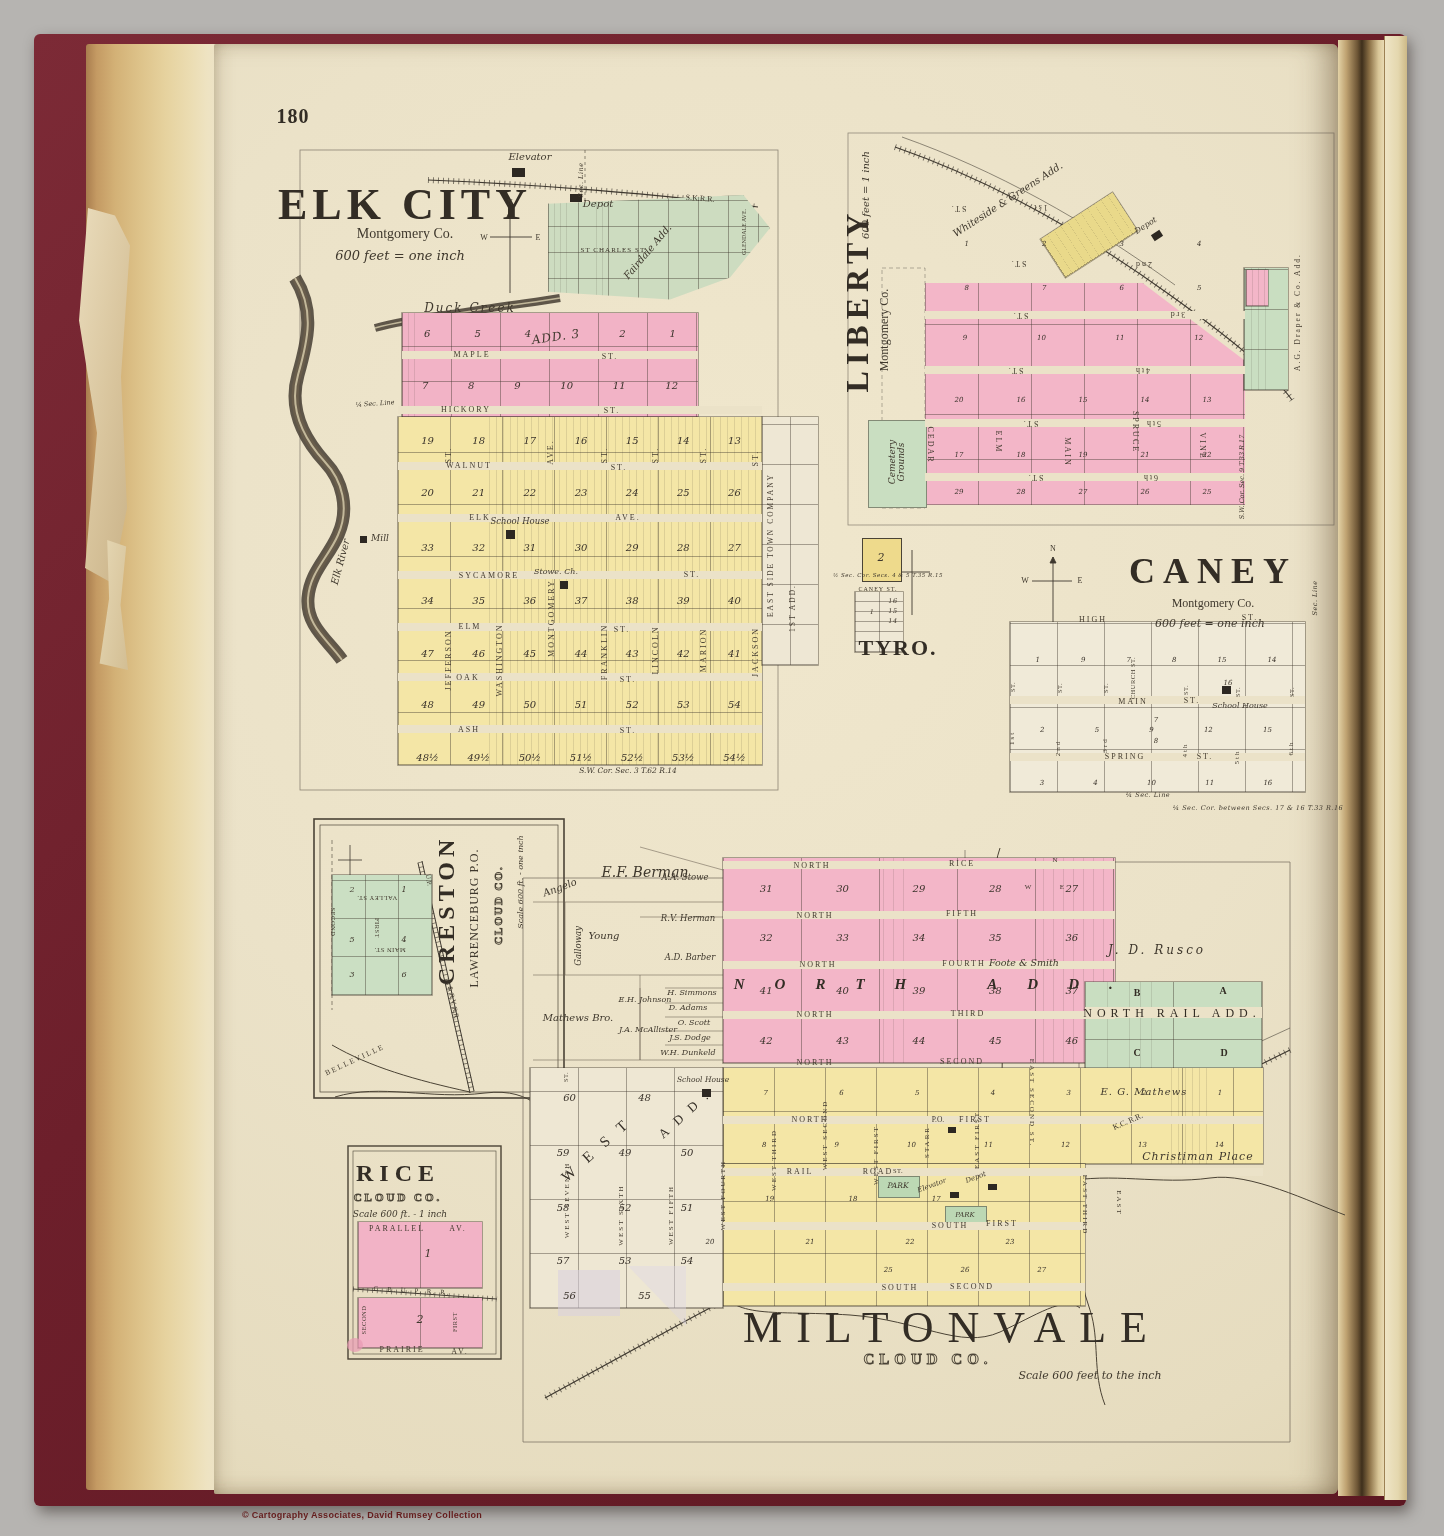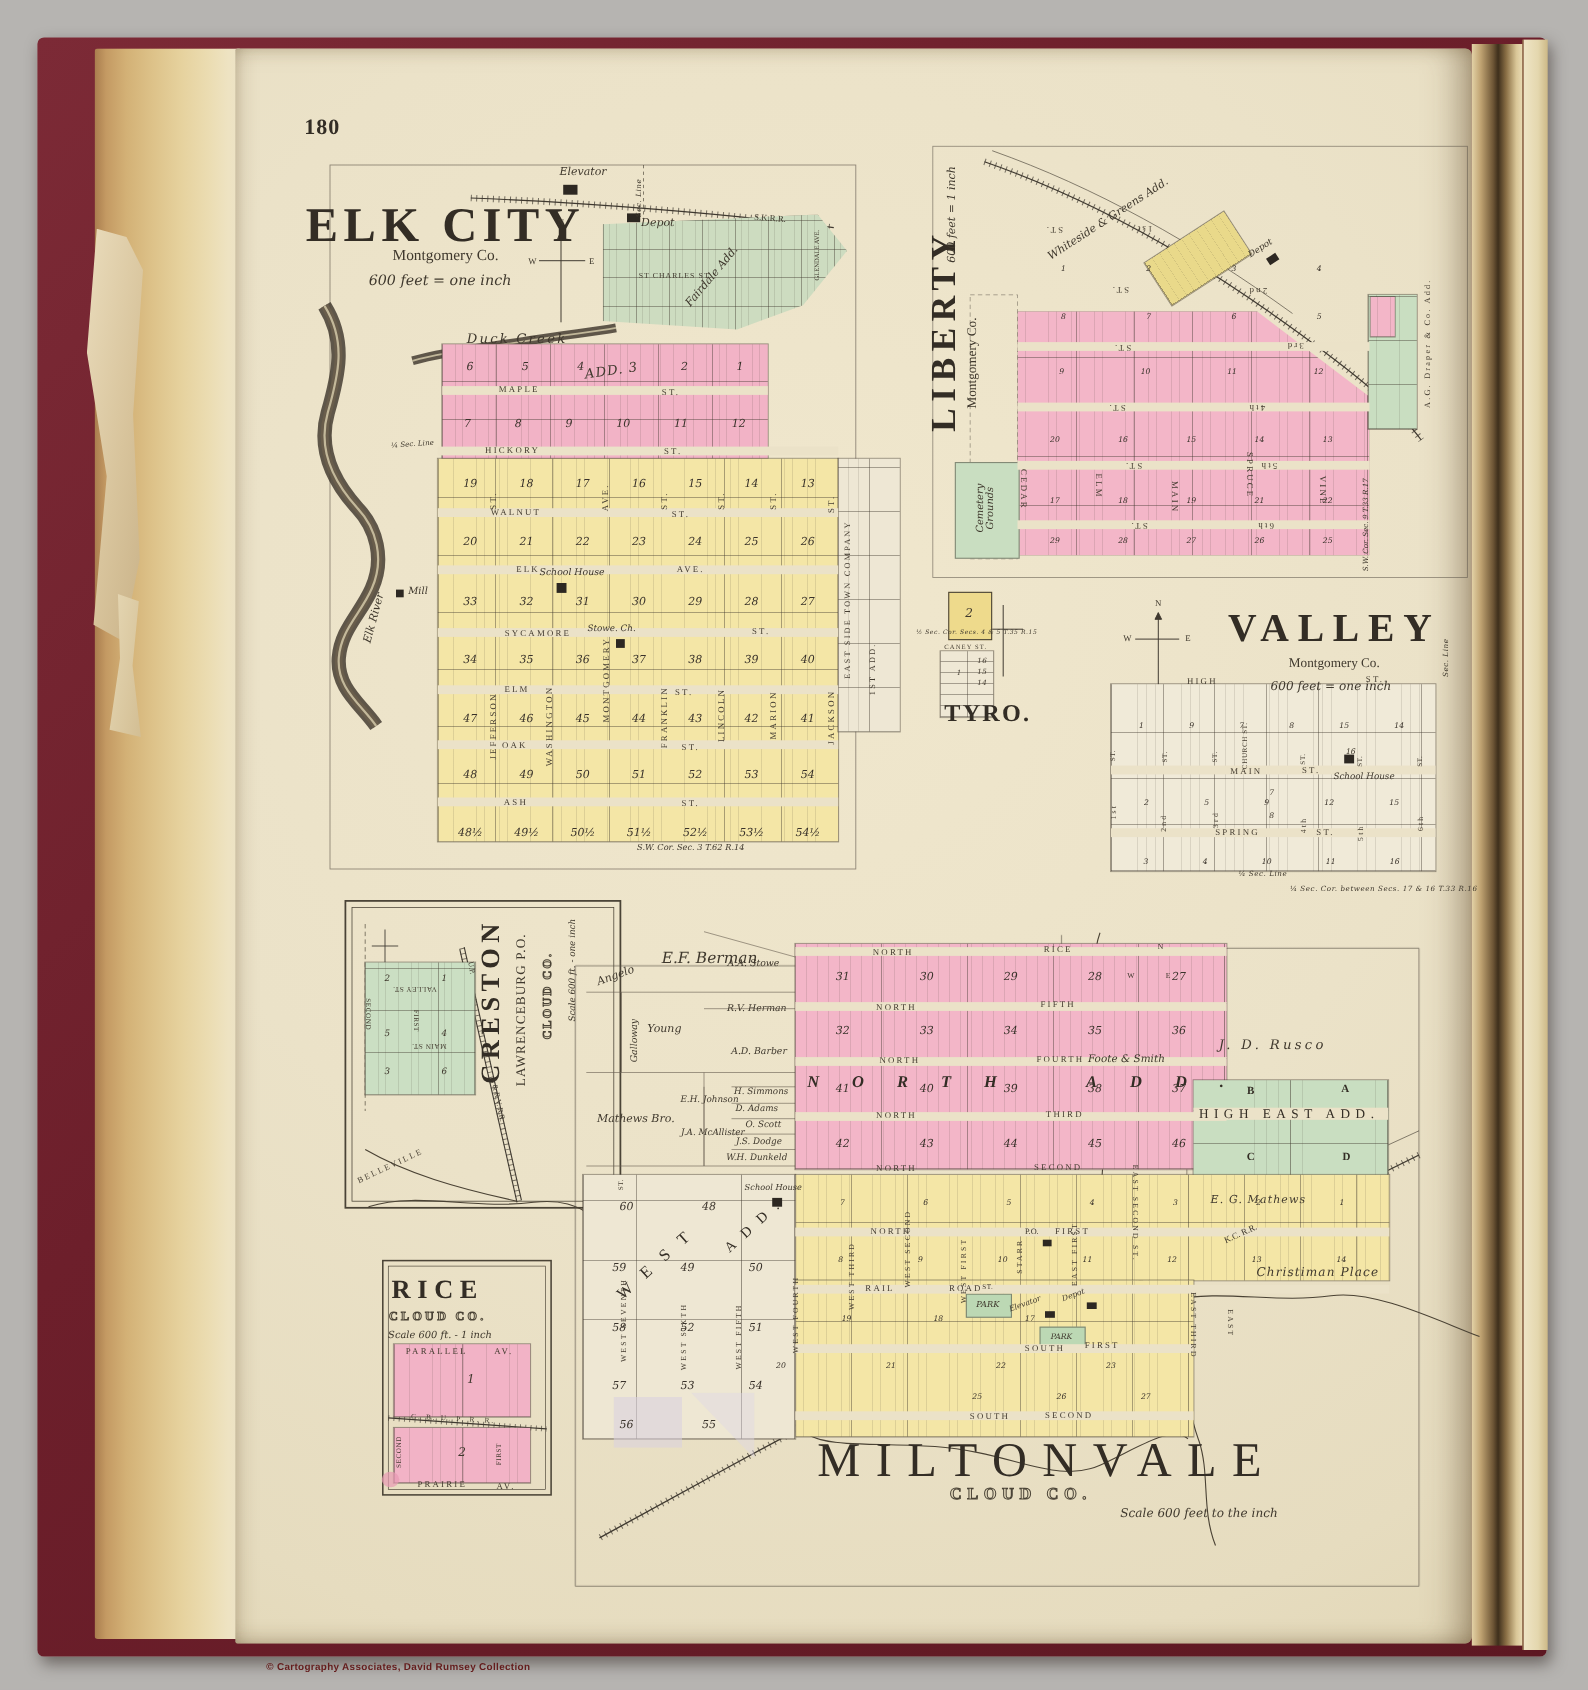--- a/index.html
+++ b/index.html
@@ -333,21 +333,21 @@
 
 <svg style="left:1005px;top:545px" width="335" height="270" viewBox="0 0 335 270">
   <g stroke="#3f3930" stroke-width=".9" fill="none">
     <path d="M48,12 V80 M27,36 H67"></path>
       <path d="M48,12 l-3,6 h6 z" fill="#3f3930"></path>
   </g>
 </svg>
 <div class="plat" style="left:1010px;top:622px;width:295px;height:170px;--bg:#f0ead8;--bw:47px;--bh:42px;--lw:8px"></div>
 <div class="gap" style="left:1010px;top:696px;width:295px"></div>
 <div class="gap" style="left:1010px;top:753px;width:295px"></div>
-<div class="c title" style="left:1213px;top:572px;font-size:36px;letter-spacing:8px">VALLEY</div>
+<div class="c title" style="left:1213px;top:572px;font-size:36px;letter-spacing:8px">CANEY</div>
 <div class="c" style="left:1213px;top:603px;font-size:12px">Montgomery Co.</div>
 <div class="c ital" style="left:1210px;top:624px;font-size:11px">600 feet = one inch</div>
 <div class="c" style="left:1053px;top:549px;font-size:8px">N</div>
 <div class="c" style="left:1025px;top:581px;font-size:8px">W</div>
 <div class="c" style="left:1080px;top:581px;font-size:8px">E</div>
 <div class="c st" style="left:1093px;top:620px">HIGH</div>
 <div class="c st" style="left:1250px;top:618px">ST.</div>
 <div class="c st" style="left:1133px;top:702px">MAIN</div>
 <div class="c st" style="left:1192px;top:701px">ST.</div>
 <div class="c st" style="left:1125px;top:757px">SPRING</div>
@@ -495,21 +495,21 @@
 <div class="gap" style="left:723px;top:1168px;width:540px"></div>
 <div class="gap" style="left:723px;top:1222px;width:362px"></div>
 <div class="gap" style="left:723px;top:1283px;width:362px"></div>
 <div class="gap" style="left:1085px;top:1007px;width:177px;height:11px"></div>
 
 <div class="c title" style="left:952px;top:1328px;font-size:44px;letter-spacing:14px;font-weight:400">MILTONVALE</div>
 <div class="c outline title" style="left:928px;top:1360px;font-size:15px;letter-spacing:5px">CLOUD CO.</div>
 <div class="c ital" style="left:1090px;top:1376px;font-size:11px">Scale 600 feet to the inch</div>
 <div class="c ital title" style="left:835px;top:985px;font-size:15px;letter-spacing:30px">NORTH</div>
 <div class="c ital title" style="left:1065px;top:985px;font-size:15px;letter-spacing:30px">ADD.</div>
-<div class="c title" style="left:1172px;top:1013px;font-size:12px;letter-spacing:5px;font-weight:400">HIGH EAST ADD.</div>
+<div class="c title" style="left:1172px;top:1013px;font-size:12px;letter-spacing:5px;font-weight:400">NORTH RAIL ADD.</div>
 <div class="c title" style="left:600px;top:1147px;font-size:15px;letter-spacing:14px;--r:-42deg;font-weight:400">WEST</div>
 <div class="c title" style="left:687px;top:1112px;font-size:13px;letter-spacing:10px;--r:-42deg;font-weight:400">ADD.</div>
 <div class="c" style="left:1055px;top:861px;font-size:7px">N</div>
 <div class="c" style="left:1028px;top:888px;font-size:7px">W</div>
 <div class="c" style="left:1062px;top:888px;font-size:7px">E</div>
 
 <div class="c ital" style="left:560px;top:888px;font-size:10px;--r:-20deg">Angelo</div>
 <div class="c ital" style="left:645px;top:872px;font-size:14px">E.F. Berman</div>
 <div class="c ital" style="left:685px;top:877px;font-size:8.5px">A.A. Stowe</div>
 <div class="c ital" style="left:688px;top:918px;font-size:8.5px">R.V. Herman</div>

